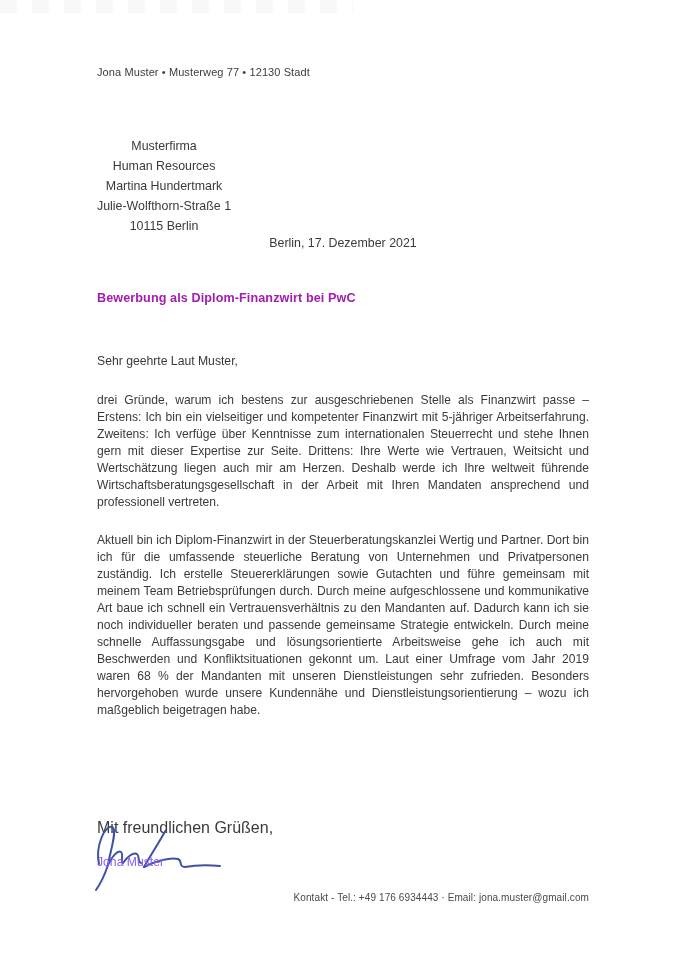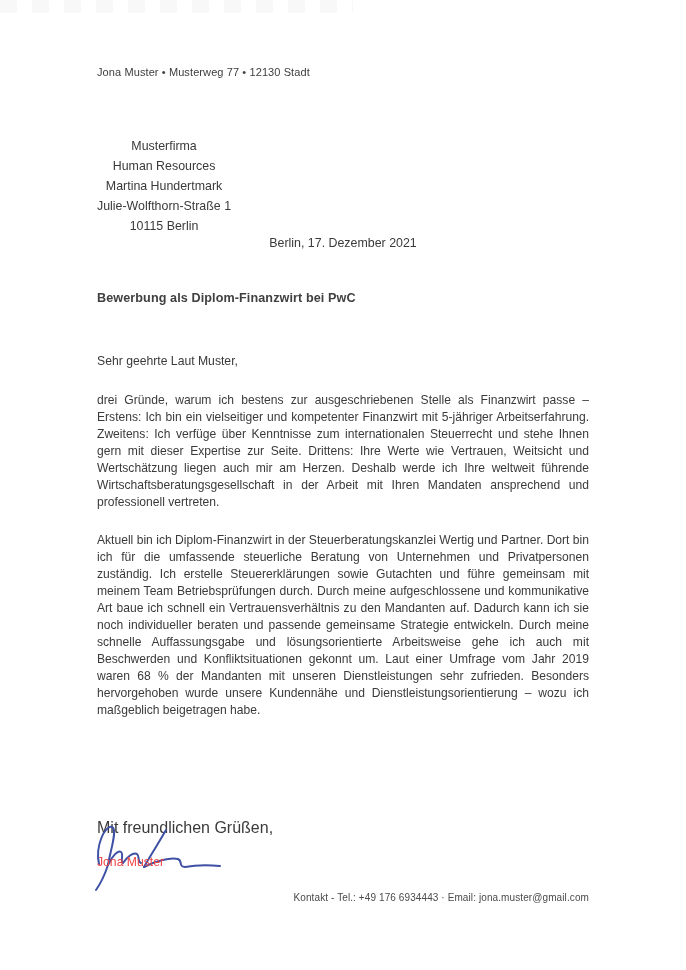--- a/index.html
+++ b/index.html
@@ -32,21 +32,21 @@
   .recipient {
     position: absolute; top: 136px; left: 97px;
     font-size: 12.4px; line-height: 20px; color: #3a3a3a; text-align: center;
   }
   .date-line {
     position: absolute; top: 236px; left: 97px; width: 492px;
     text-align: center; font-size: 12.4px; color: #3a3a3a;
   }
   .subject {
     position: absolute; top: 291px; left: 97px;
-    font-size: 12.6px; font-weight: bold; color: #404040;
+    font-size: 12.6px; font-weight: bold; color: #a21caf;
     letter-spacing: .1px; white-space: nowrap;
   }
   .salutation {
     position: absolute; top: 354px; left: 97px;
     font-size: 12.2px; color: #3a3a3a;
   }
   .para {
     position: absolute; left: 97px; width: 492px;
     font-size: 12.1px; line-height: 17px;
     text-align: justify; color: #3a3a3a;
@@ -57,21 +57,21 @@
   .closing {
     position: absolute; top: 811px; left: 97px;
     font-size: 16px; color: #3a3a3a; margin-top: 8px;
   }
   .signature-svg {
     position: absolute; top: 820px; left: 86px;
     width: 160px; height: 72px;
   }
   .signature-name {
     position: absolute; top: 855px; left: 97px;
-    font-size: 12.2px; color: #ef4444;
+    font-size: 12.2px; color: #8b5cf6;
   }
   .footer-line {
     position: absolute; top: 892px; left: 97px; width: 492px;
     text-align: right; font-size: 10px; color: #4a4a4a;
     letter-spacing: .1px; white-space: nowrap;
   }
 </style>
 </head>
 <body>
 

